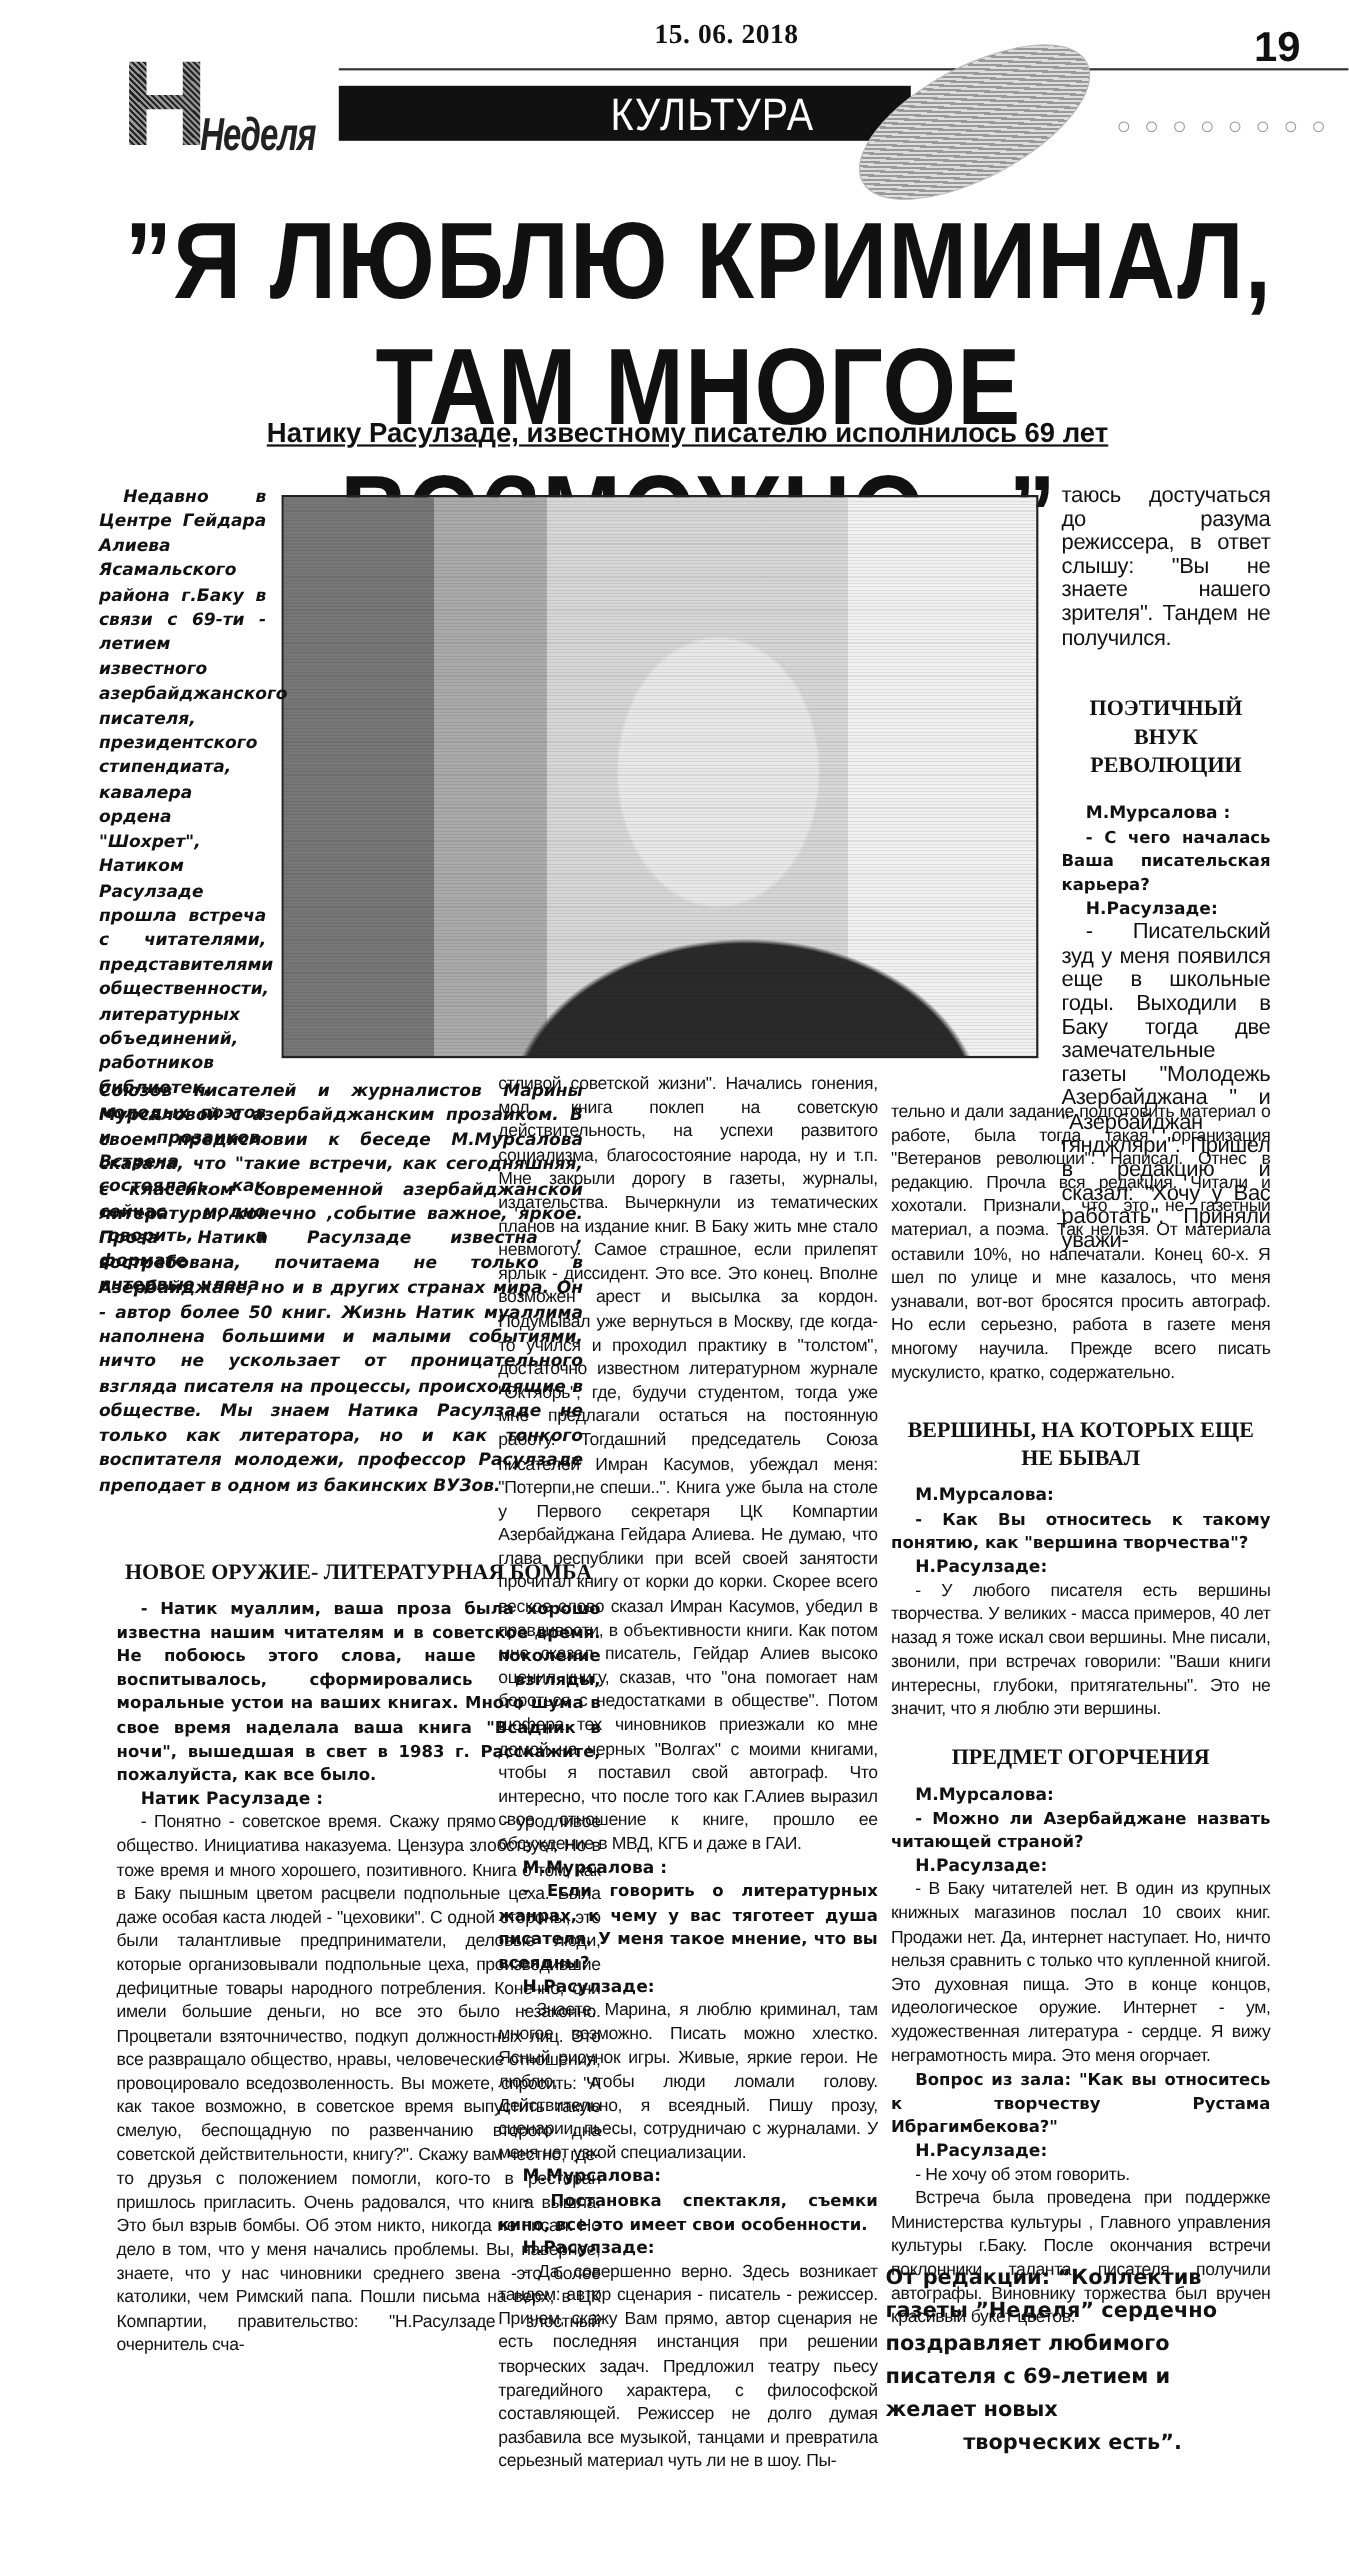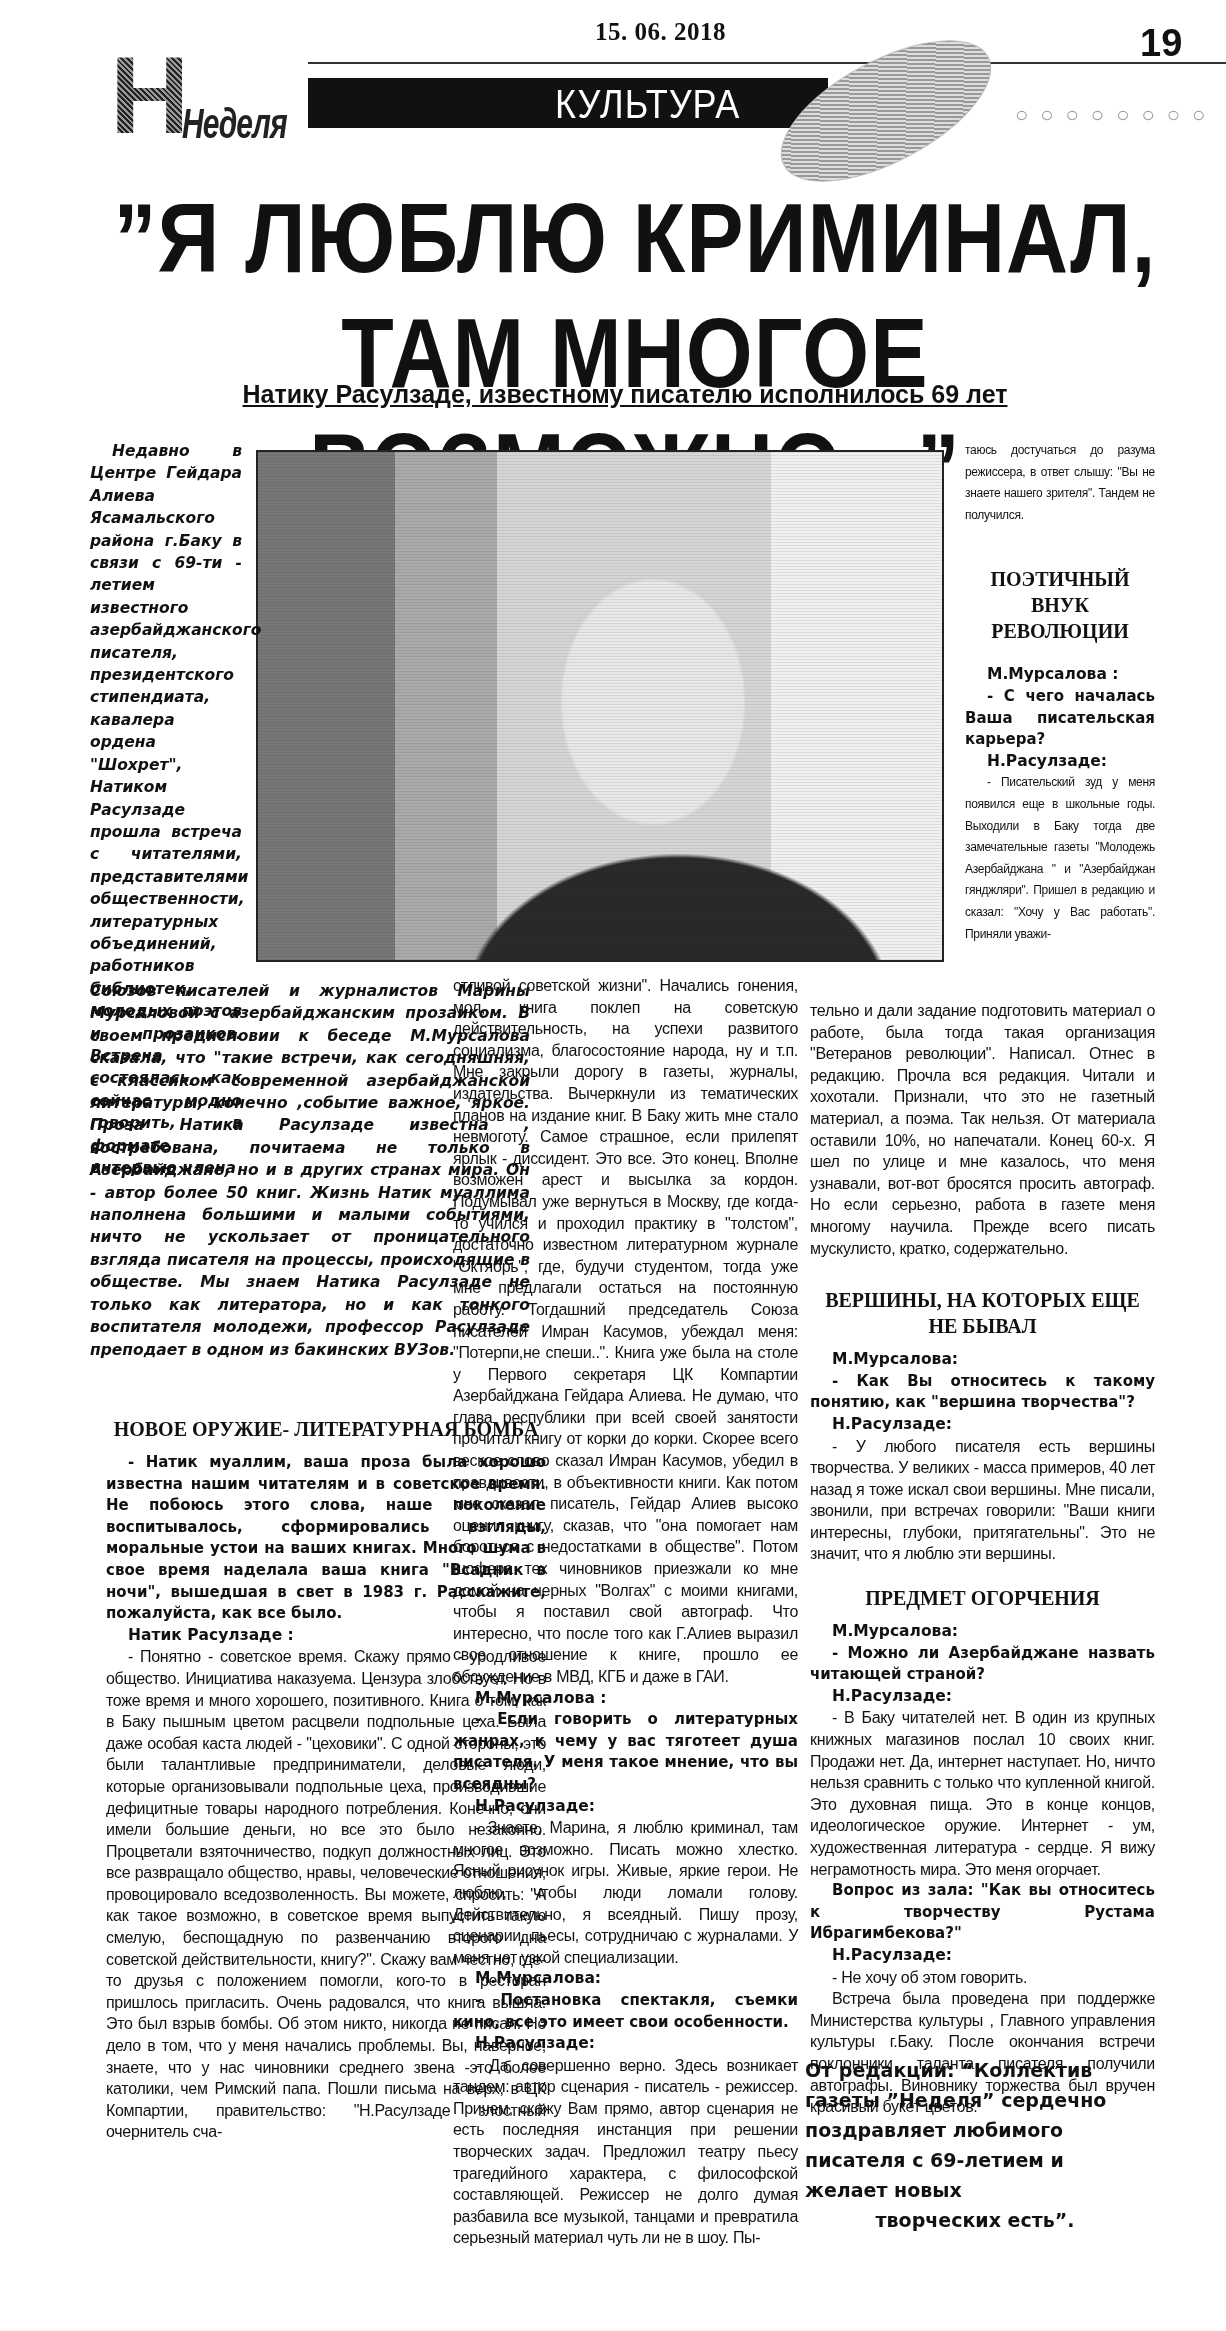--- a/index.html
+++ b/index.html
@@ -29,21 +29,21 @@
       radial-gradient(ellipse 150px 200px at 395px 250px, #e8e8e8 0 60%, transparent 62%),
       radial-gradient(ellipse 300px 220px at 420px 560px, #2a2a2a 0 70%, transparent 72%),
       linear-gradient(90deg, #777 0 20%, #aaa 20% 35%, #d6d6d6 35% 75%, #f0f0f0 75% 100%);
   }
   .photo::after { content: ""; position: absolute; inset: 0; background: repeating-linear-gradient(0deg, rgba(0,0,0,0.08) 0 1px, transparent 1px 3px); }
 
   
   .col { font-size: 15.5px; line-height: 21.6px; text-align: justify; }
   .col p { margin: 0; text-indent: 22px; }
   .italicb { font-family: "DejaVu Sans", sans-serif; font-style: italic; font-weight: bold; font-size: 15.5px; line-height: 22.4px; }
-  .cond { font-family: "Liberation Sans", sans-serif; font-size: 12px; letter-spacing: -0.3px; }
+  .cond { font-family: "Liberation Sans", sans-serif; font-size: 20px; letter-spacing: -0.3px; }
   .q { font-family: "DejaVu Sans", sans-serif; font-weight: bold; font-size: 15px; }
   .spk { font-family: "DejaVu Sans", sans-serif; font-weight: bold; font-size: 15.5px; margin: 0; text-indent: 22px; }
   .sec-head { font-family: Liberation Serif, serif; font-weight: bold; font-size: 20px; line-height: 26px; text-align: center; margin: 20px 0 10px 0; }
 
   .intro-left { left: 90px; top: 440px; width: 152px; }
   .intro-wide { left: 90px; top: 980px; width: 440px; }
   .c1 { left: 106px; top: 1396px; width: 440px; }
   .c2 { left: 453px; top: 975px; width: 345px; }
   .c2 .cond, .c3 .cond, .c1 .cond { font-size: 16px; }
   .c3top { left: 965px; top: 440px; width: 190px; }

